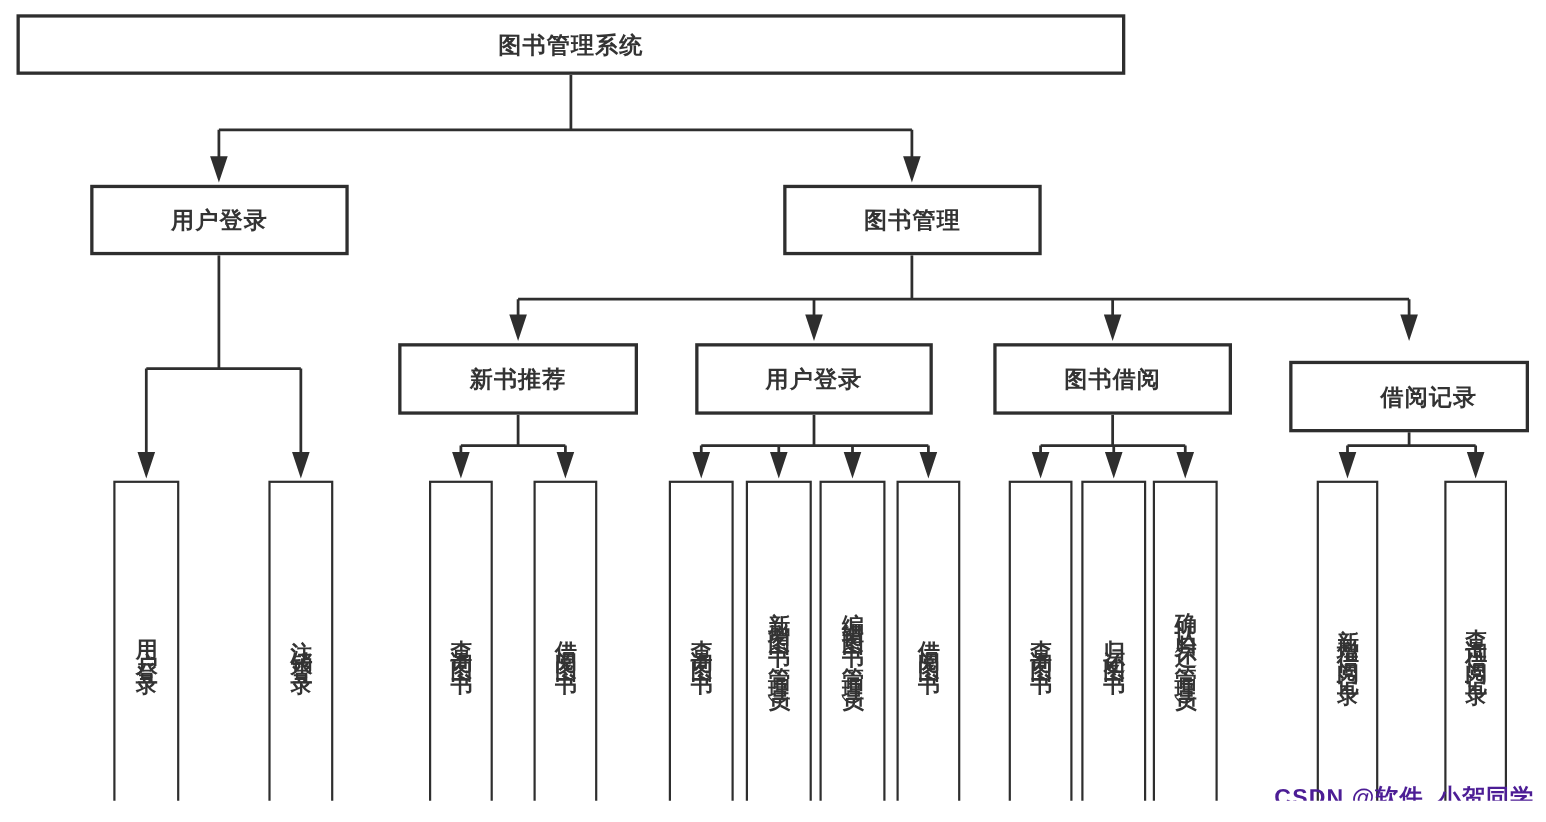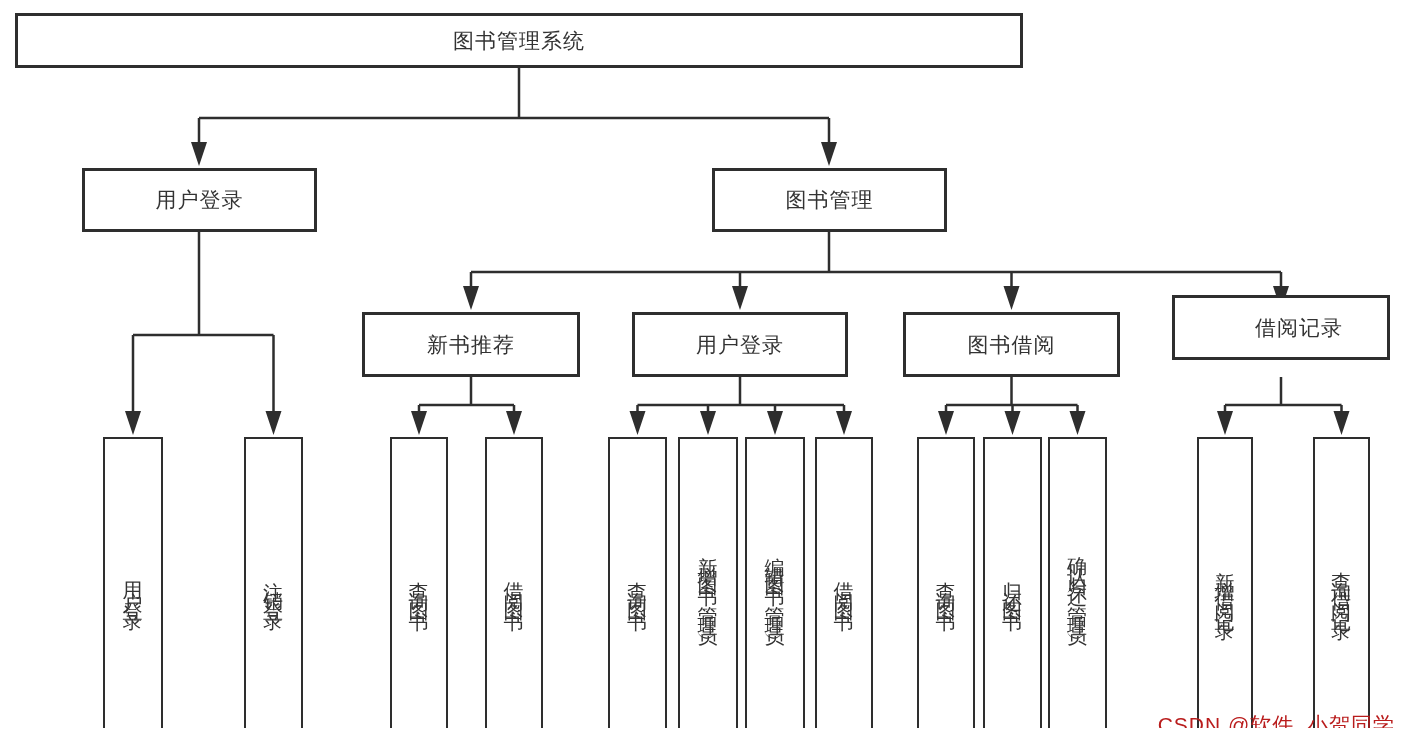--- a/index.html
+++ b/index.html
@@ -6,20 +6,21 @@
   body {
     font-family: "Liberation Sans", "DejaVu Sans", sans-serif;
     background: #ffffff;
   }
   .canvas {
     position: relative;
     width: 1405px;
     height: 728px;
     background: #ffffff;
     overflow: hidden;
+    font-weight: bold;
   }
   .connectors {
     position: absolute;
     inset: 0;
     width: 1405px;
     height: 747px;
   }
   .node {
     position: absolute;
     box-sizing: border-box;
@@ -42,21 +43,21 @@
     text-orientation: mixed;
     line-height: 1;
     letter-spacing: 10px;
     white-space: nowrap;
   }
   .watermark {
     position: absolute;
     right: 10px;
     top: 711px;
     font-size: 21px;
-    color: #b91c1c;
+    color: #4c1d95;
     letter-spacing: 1px;
     white-space: nowrap;
   }
 </style>
 </head>
 <body>
 
 <div class="canvas">
 
   <svg class="connectors" viewBox="0 0 1405 747" xmlns="http://www.w3.org/2000/svg" aria-hidden="true">
@@ -92,21 +93,21 @@
 
   <div class="node" style="left:712px; top:168px; width:235px; height:64px;">
     <span>图书管理</span>
   </div>
   <div class="node" style="left:632px; top:312px; width:216px; height:65px;">
     <span>用户登录</span>
   </div>
   <div class="node" style="left:903px; top:312px; width:217px; height:65px;">
     <span>图书借阅</span>
   </div>
-  <div class="node" style="left:1172px; top:295px; width:218px; height:65px;padding-left:36px;">
+  <div class="node" style="left:1172px; top:328px; width:218px; height:65px;padding-left:36px;">
     <span>借阅记录</span>
   </div>
 
   <div class="node leaf" style="left:103px; top:437px; width:60px; height:298px;">
     <span class="vlabel">用户登录</span>
   </div>
   <div class="node leaf" style="left:244px; top:437px; width:59px; height:298px;">
     <span class="vlabel">注销登录</span>
   </div>
   <div class="node leaf" style="left:390px; top:437px; width:58px; height:298px;">

